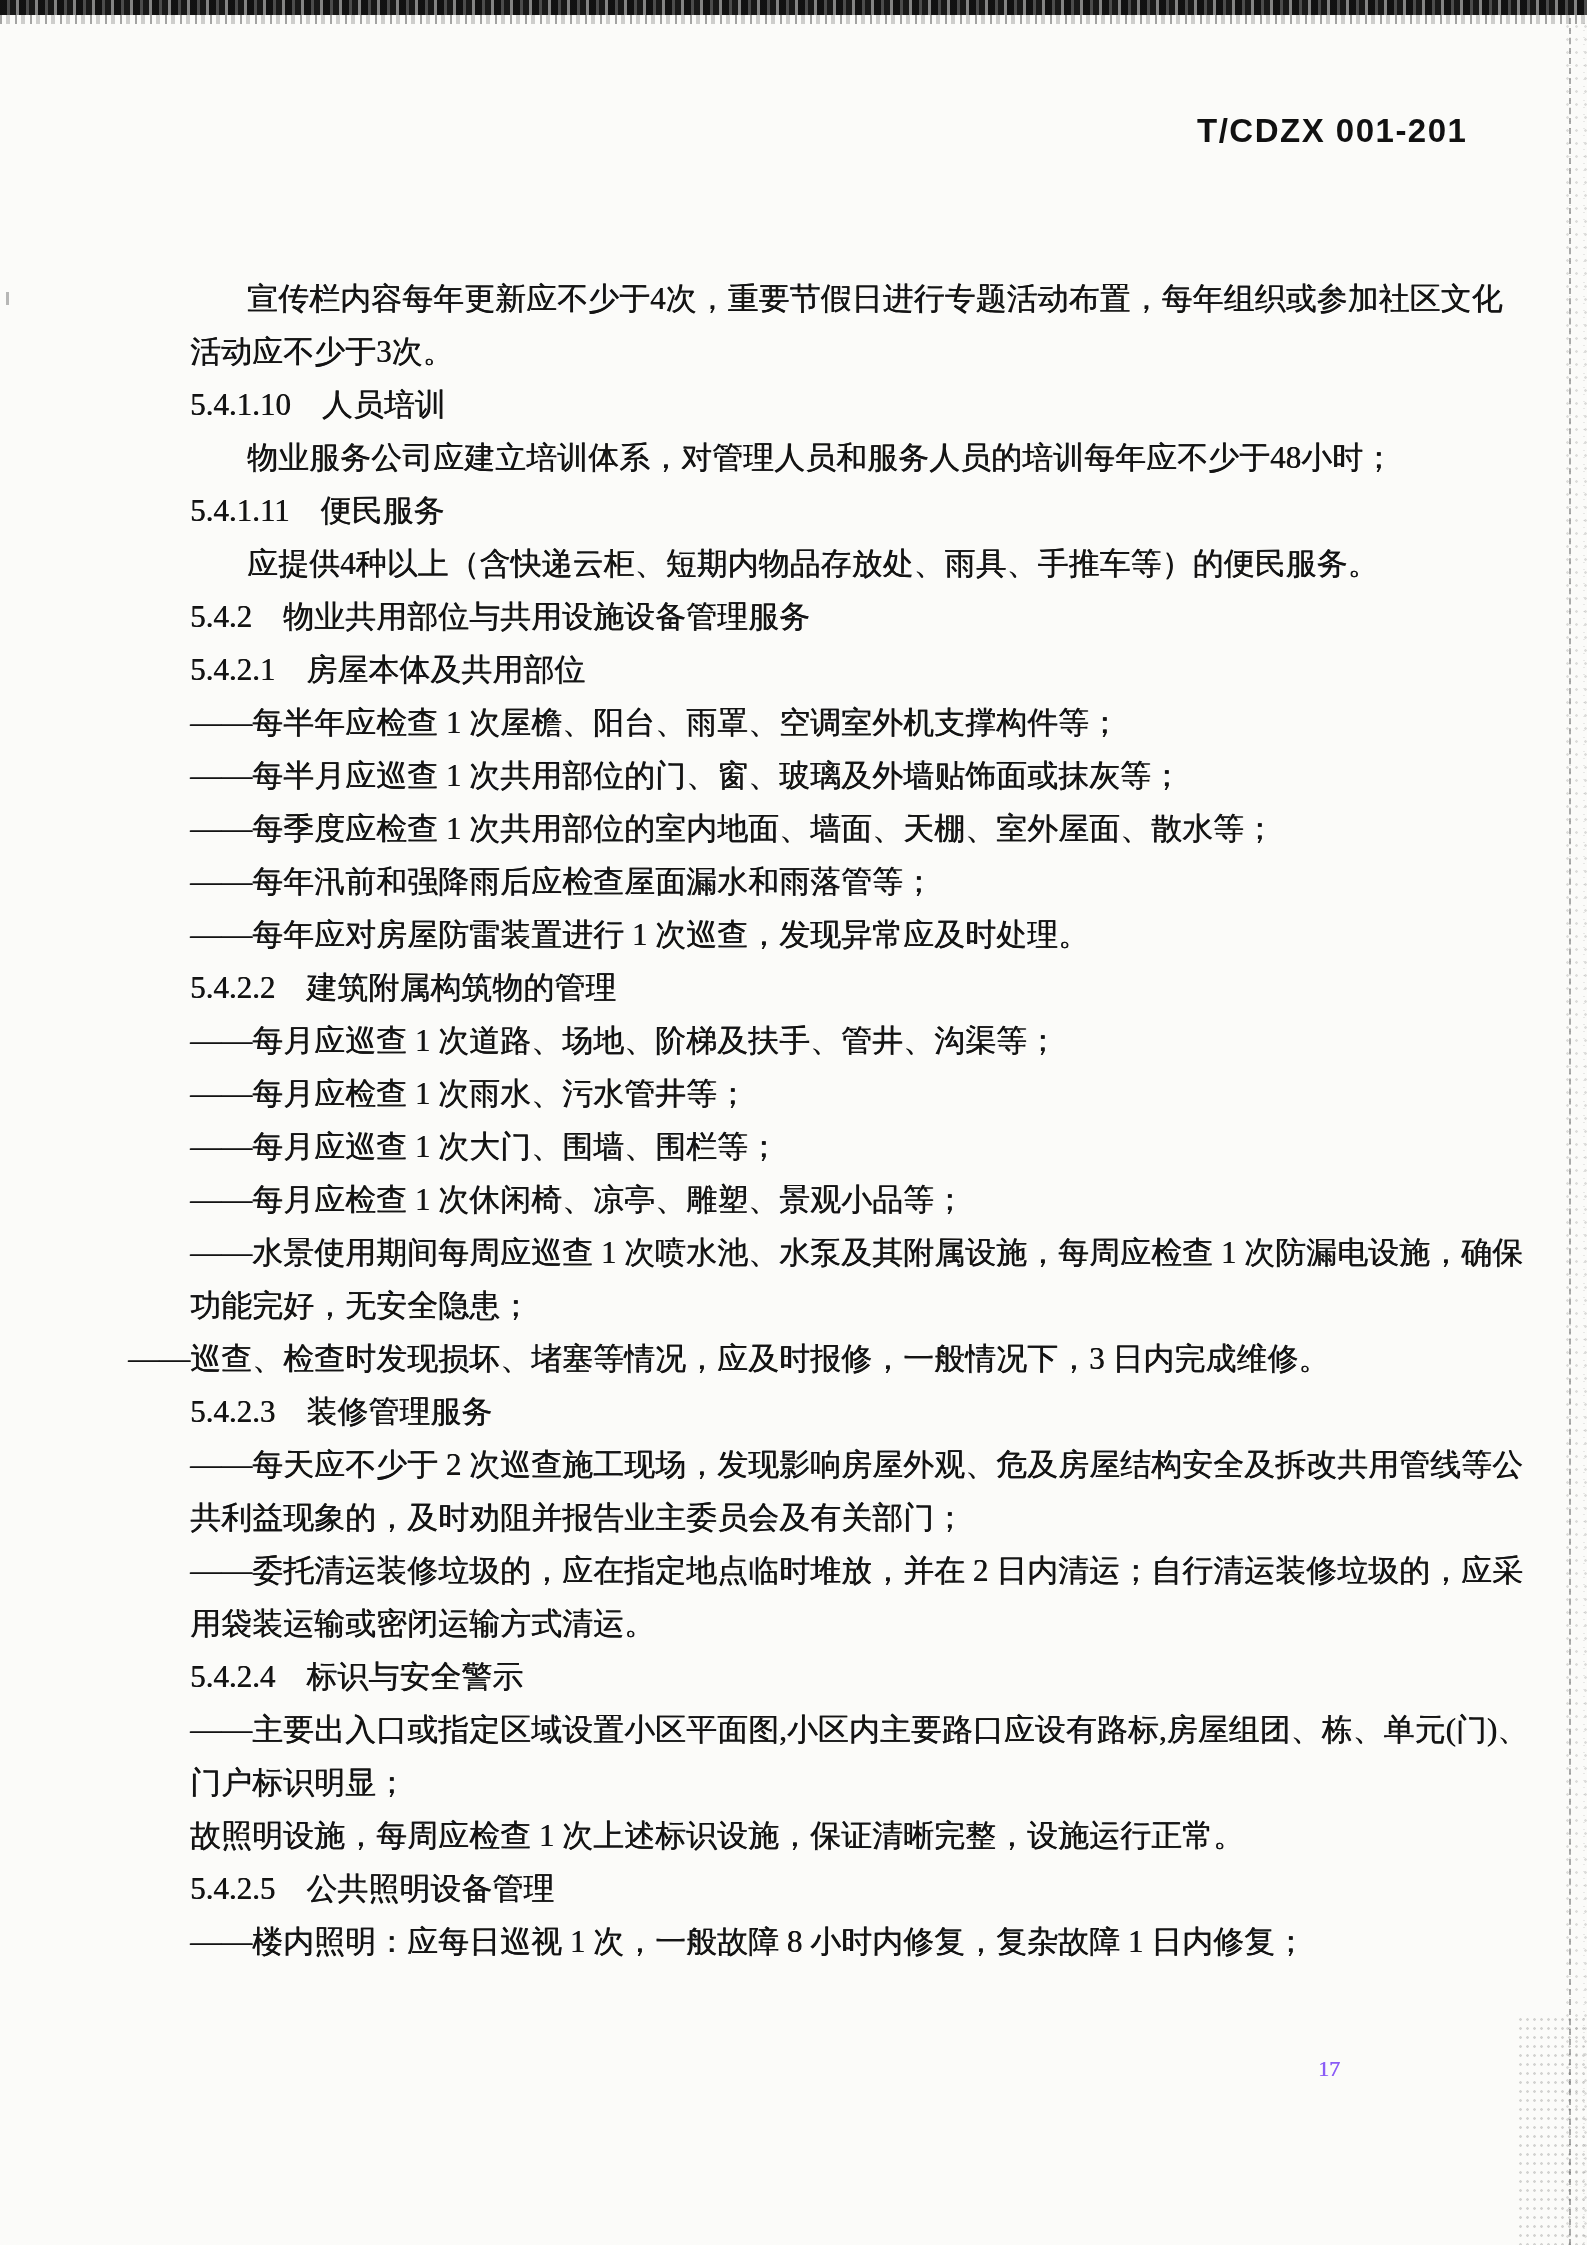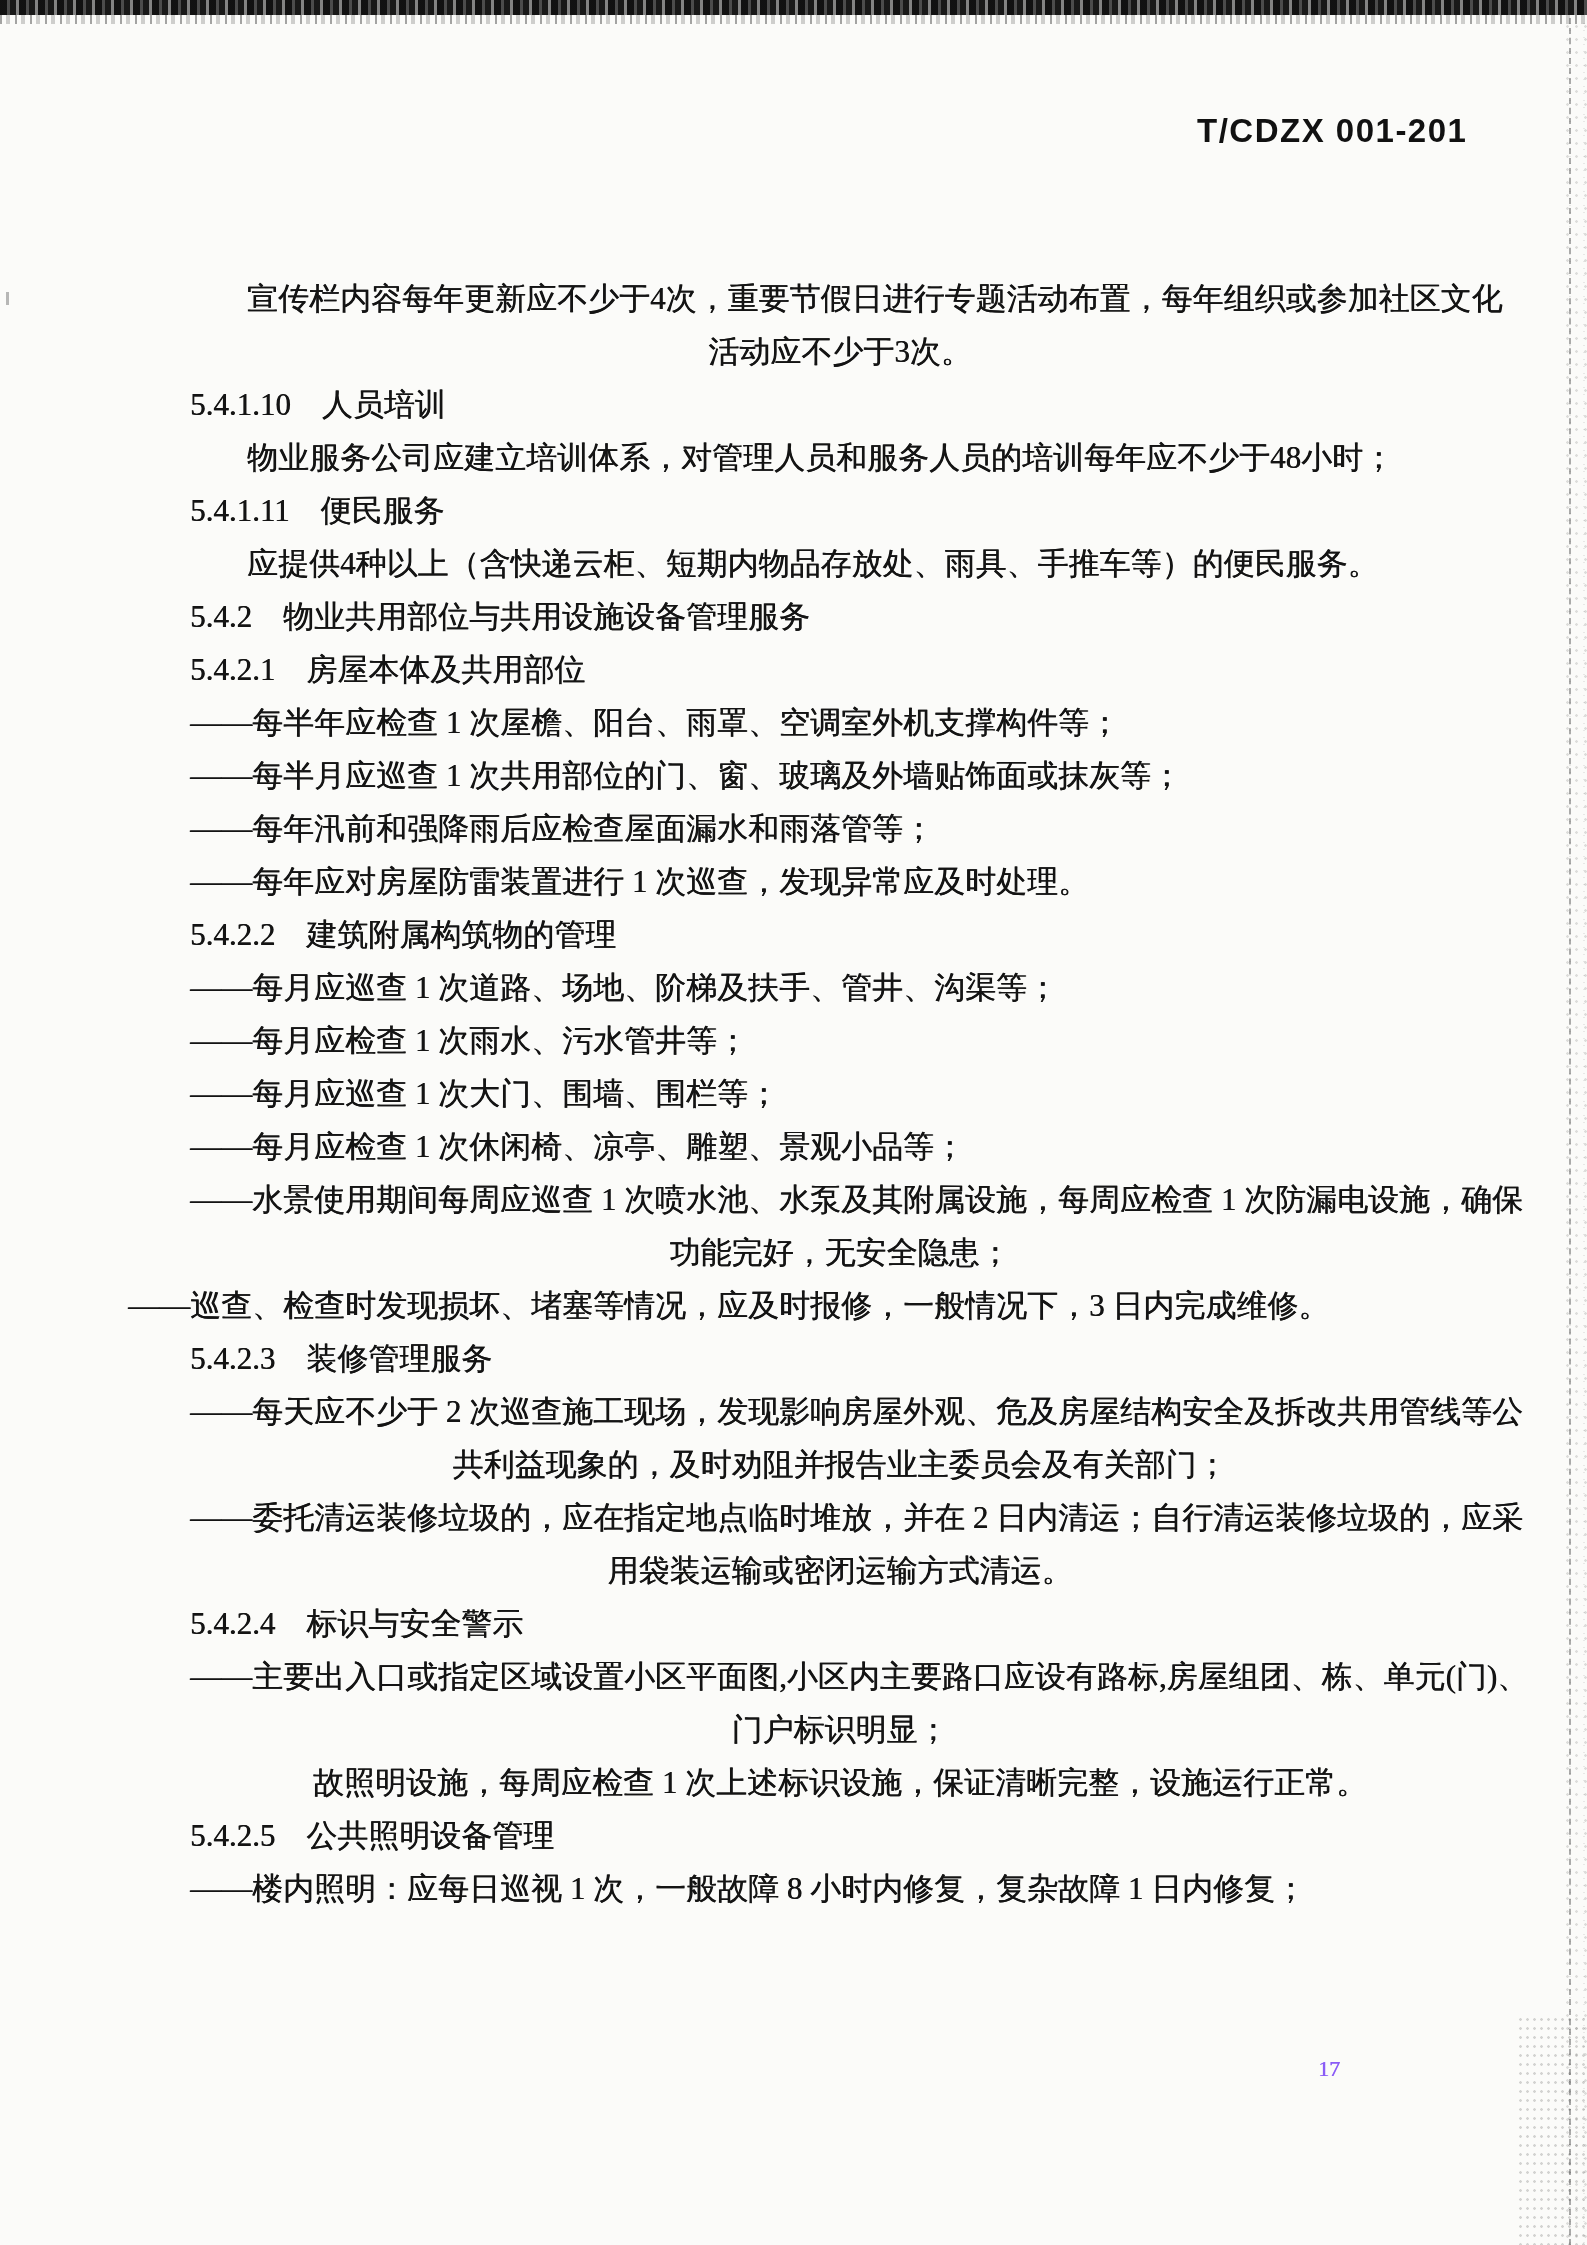--- a/index.html
+++ b/index.html
@@ -61,21 +61,21 @@
     position:absolute; left:190px; top:272px; width:1300px;
     font-size:31px; line-height:53px;
     white-space:nowrap;
     text-shadow:0.4px 0 0 currentColor; 
   }
   .line{ height:53px; }
   .line.indent{ padding-left:57px; }   
   .line.heading{ padding-left:0; }     
   .line.dash{ padding-left:0; }        
   .line.hang{ margin-left:-62px; }     
-  .line.flush{ padding-left:0;text-align:center; }       
+  .line.flush{ padding-left:0; }       
   
   .page-num{
     position:absolute; left:1318px; top:2056px;
     font-size:22px; color:#8b5cf6;
     text-shadow:0.4px 0 0 currentColor;
   }
 </style>
 </head>
 <body>
 
@@ -91,20 +91,21 @@
     <div class="line indent">宣传栏内容每年更新应不少于4次，重要节假日进行专题活动布置，每年组织或参加社区文化</div>
     <div class="line flush">活动应不少于3次。</div>
     <div class="line heading">5.4.1.10　人员培训</div>
     <div class="line indent">物业服务公司应建立培训体系，对管理人员和服务人员的培训每年应不少于48小时；</div>
     <div class="line heading">5.4.1.11　便民服务</div>
     <div class="line indent">应提供4种以上（含快递云柜、短期内物品存放处、雨具、手推车等）的便民服务。</div>
     <div class="line heading">5.4.2　物业共用部位与共用设施设备管理服务</div>
     <div class="line heading">5.4.2.1　房屋本体及共用部位</div>
     <div class="line dash">——每半年应检查 1 次屋檐、阳台、雨罩、空调室外机支撑构件等；</div>
     <div class="line dash">——每半月应巡查 1 次共用部位的门、窗、玻璃及外墙贴饰面或抹灰等；</div>
+    <div class="line dash">——每季度应检查 1 次共用部位的室内地面、墙面、天棚、室外屋面、散水等；</div>
     <div class="line dash">——每年汛前和强降雨后应检查屋面漏水和雨落管等；</div>
     <div class="line dash">——每年应对房屋防雷装置进行 1 次巡查，发现异常应及时处理。</div>
     <div class="line heading">5.4.2.2　建筑附属构筑物的管理</div>
     <div class="line dash">——每月应巡查 1 次道路、场地、阶梯及扶手、管井、沟渠等；</div>
     <div class="line dash">——每月应检查 1 次雨水、污水管井等；</div>
     <div class="line dash">——每月应巡查 1 次大门、围墙、围栏等；</div>
     <div class="line dash">——每月应检查 1 次休闲椅、凉亭、雕塑、景观小品等；</div>
     <div class="line dash">——水景使用期间每周应巡查 1 次喷水池、水泵及其附属设施，每周应检查 1 次防漏电设施，确保</div>
     <div class="line flush">功能完好，无安全隐患；</div>
     <div class="line hang">——巡查、检查时发现损坏、堵塞等情况，应及时报修，一般情况下，3 日内完成维修。</div>

